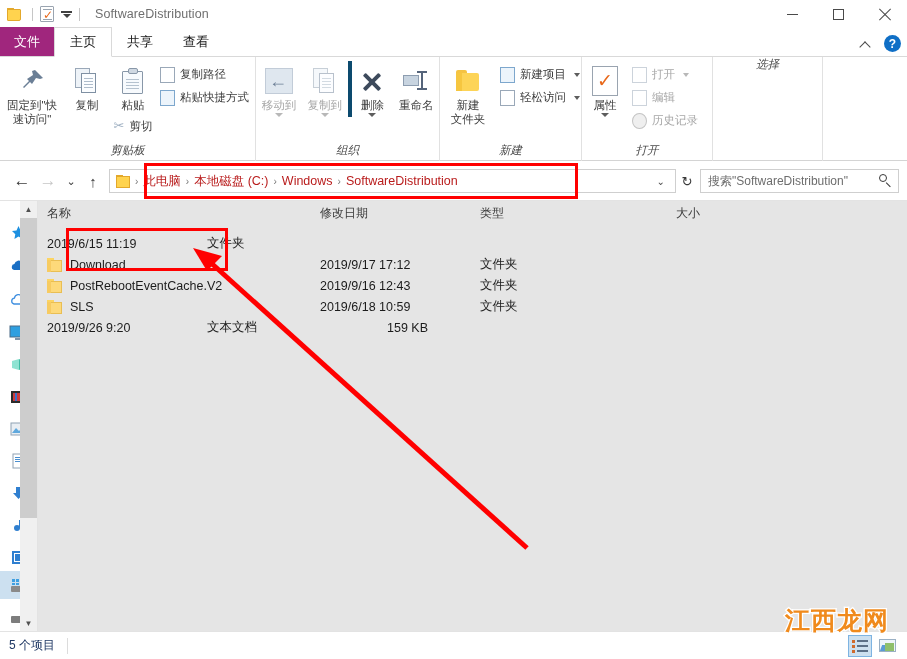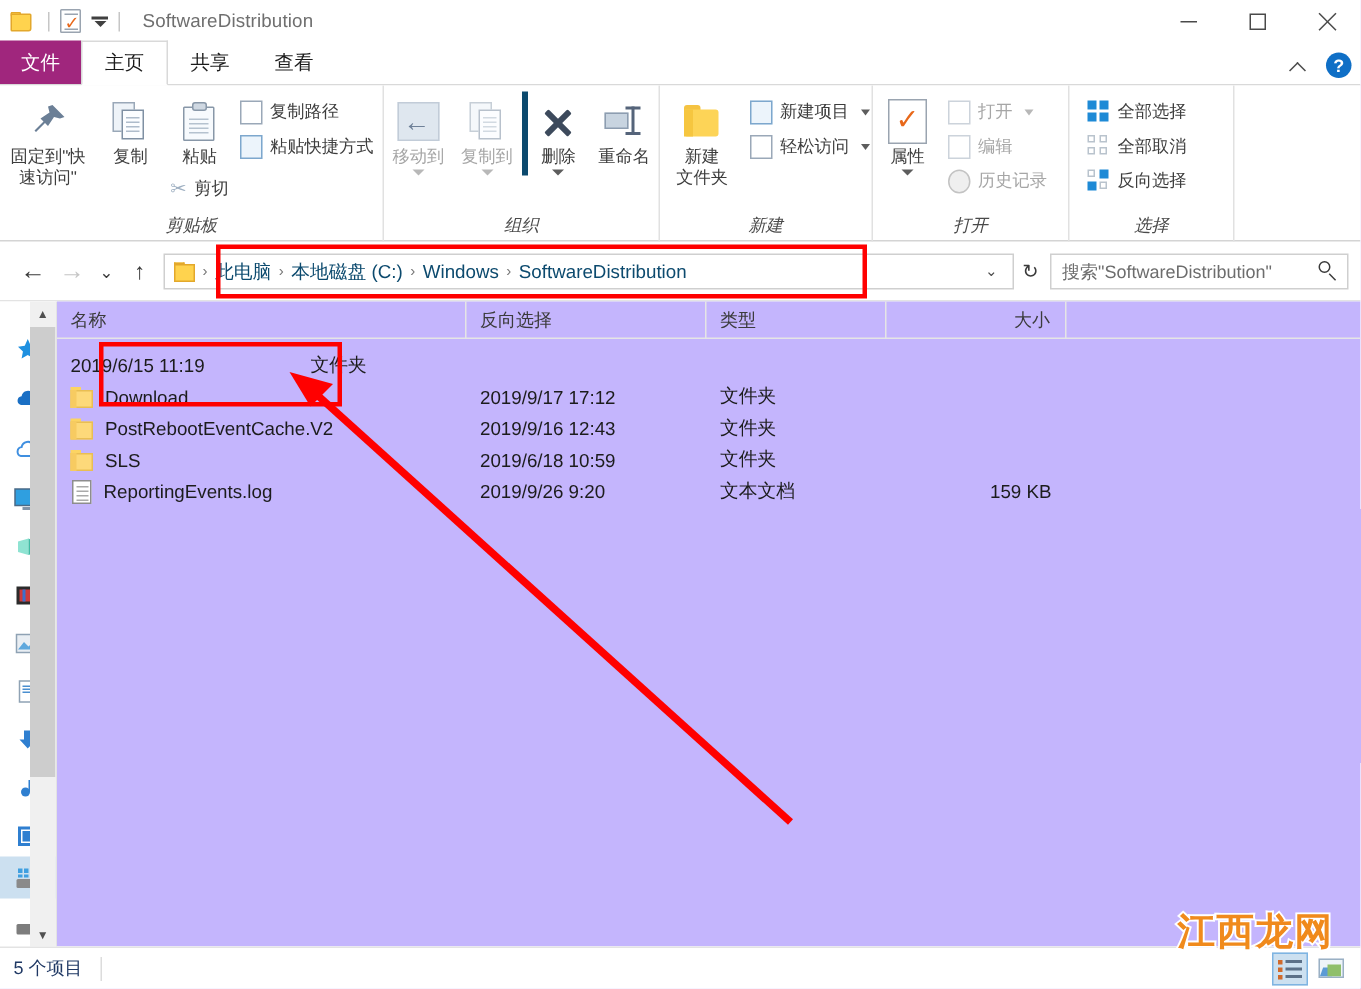--- a/index.html
+++ b/index.html
@@ -218,21 +218,21 @@
   .nav-btn.dis { color: #c6c6c6; }
   .nav-chevdown { width: 20px; font-size: 11px; color: #3a3a3a; display:flex;align-items:center;justify-content:center; }
   .nav-up { width: 24px; font-size: 15px; color: #3a3a3a; display:flex;align-items:center;justify-content:center;}
   .addrbox {
     flex: 1; height: 24px; margin-left: 4px; border: 1px solid #cfcfcf; background: #fff;
     display: flex; align-items: center; padding: 0 2px 0 4px;
   }
   .crumb-folder { width: 15px; height: 13px; position: relative; margin: 0 2px 0 2px; }
   .crumb-folder .fbody { position: absolute; left: 0; top: 1px; width: 14px; height: 12px; background: #ffd34e; border: 1px solid #e3a82b; }
   .crumb-folder .ftab { position: absolute; left: 0; top: 0; width: 7px; height: 3px; background: #ffd34e; border: 1px solid #e3a82b; border-bottom: none; }
-  .crumb { font-size: 12.5px; color: #0c4a6e; padding: 0 3px; white-space: nowrap; }
+  .crumb { font-size: 12.5px; color: #b91c1c; padding: 0 3px; white-space: nowrap; }
   .crumb-sep { color: #787878; font-size: 10px; padding: 0 2px; }
   .addr-caret { margin-left: auto; padding: 0 8px; font-size: 10px; color: #4a4a4a; }
   .refresh { width: 22px; text-align: center; font-size: 13px; color: #3a3a3a; }
   .searchbox {
     width: 199px; height: 24px; margin-right: 8px; margin-left: 2px;
     border: 1px solid #cfcfcf; background: #fff;
     display: flex; align-items: center; padding: 0 4px 0 7px;
   }
   .searchbox .txt { flex: 1; font-size: 12px; color: #6d6d6d; white-space: nowrap; }
   .mag { position: relative; width: 14px; height: 14px; margin-right: 2px; }
@@ -257,21 +257,21 @@
     position: absolute; right: 0; top: 0; width: 17px; height: 431px; background: #f0f0f0;
   }
   .np-arrow {
     width: 17px; height: 17px; display: flex; align-items: center; justify-content: center;
     color: #505050; font-size: 8px; background: #f0f0f0;
   }
   .np-thumb {
     position: absolute; left: 0; top: 17px; width: 17px; height: 300px; background: #cdcdcd;
   }
 
-  .filelist { flex: 1; position: relative; background: #c4b5fd; }
+  .filelist { flex: 1; position: relative; background: #e5e5e5; }
   .colhead {
     display: flex; height: 25px; border-bottom: 1px solid #e5e5e5; align-items: center;
     font-size: 12px; color: #3b3b3b;
   }
   .colhead .c { padding-left: 9px; border-right: 1px solid #e5e5e5; height: 25px; display: flex; align-items: center; }
   .c-name { width: 273px; }
   .c-date { width: 160px; }
   .c-type { width: 120px; }
   .c-size { width: 120px; justify-content: flex-end; padding-right: 10px !important; }
   .row {
@@ -535,51 +535,20 @@
           <div class="smallrow">
             <span class="mini-ico" style="border-radius:50%;border:1px solid #c3c3c3;background:#efefef"></span>
             <span class="dim">历史记录</span>
           </div>
         </div>
       </div>
       <div class="rgroup-label">打开</div>
     </div>
 
     <div class="rgroup" style="width:110px">
-      <div class="rgroup-body">
-        <div class="smallcol" style="padding-left:8px">
-          <div class="smallrow">
-            <span class="grid4 blue">
-                <i></i>
-                <i></i>
-                <i></i>
-                <i></i>
-              </span>
-            <span>全部选择</span>
-          </div>
-          <div class="smallrow">
-            <span class="grid4 empty">
-                <i></i>
-                <i></i>
-                <i></i>
-                <i></i>
-              </span>
-            <span>全部取消</span>
-          </div>
-          <div class="smallrow">
-            <span class="grid4 mixed">
-                <i></i>
-                <i></i>
-                <i></i>
-                <i></i>
-              </span>
-            <span>反向选择</span>
-          </div>
-        </div>
-      </div>
       <div class="rgroup-label">选择</div>
     </div>
 
     <div class="rgroup" style="flex:1"></div>
   </div>
 
   <div class="navbar">
     <div class="nav-btn" style="margin-left:9px">
         <span>←</span>
       </div>
@@ -709,21 +678,21 @@
       <div class="np-scrollbar">
         <div class="np-arrow">▲</div>
         <div class="np-thumb"></div>
         <div class="np-arrow" style="position:absolute;bottom:0;left:0">▼</div>
       </div>
     </div>
 
     <div class="filelist">
       <div class="colhead">
         <div class="c c-name">名称</div>
-        <div class="c c-date">反向选择</div>
+        <div class="c c-date">修改日期</div>
         <div class="c c-type">类型</div>
         <div class="c c-size">大小</div>
       </div>
 
       <div style="padding-top:7px">
         <div class="row">
           <div class="d">2019/6/15 11:19</div>
           <div class="t">文件夹</div>
           <div class="s"></div>
         </div>
@@ -760,29 +729,20 @@
                 <span class="bd"></span>
                 <span class="lf"></span>
               </span>
             <span>SLS</span>
           </div>
           <div class="d">2019/6/18 10:59</div>
           <div class="t">文件夹</div>
           <div class="s"></div>
         </div>
         <div class="row">
-          <div class="n">
-            <span class="fi-doc">
-                <i style="top:3px"></i>
-                <i style="top:6px"></i>
-                <i style="top:9px"></i>
-                <i style="top:12px"></i>
-              </span>
-            <span>ReportingEvents.log</span>
-          </div>
           <div class="d">2019/9/26 9:20</div>
           <div class="t">文本文档</div>
           <div class="s">159 KB</div>
         </div>
       </div>
     </div>
   </div>
 
   <div class="statusbar">
     <span class="status-text">5 个项目</span>

